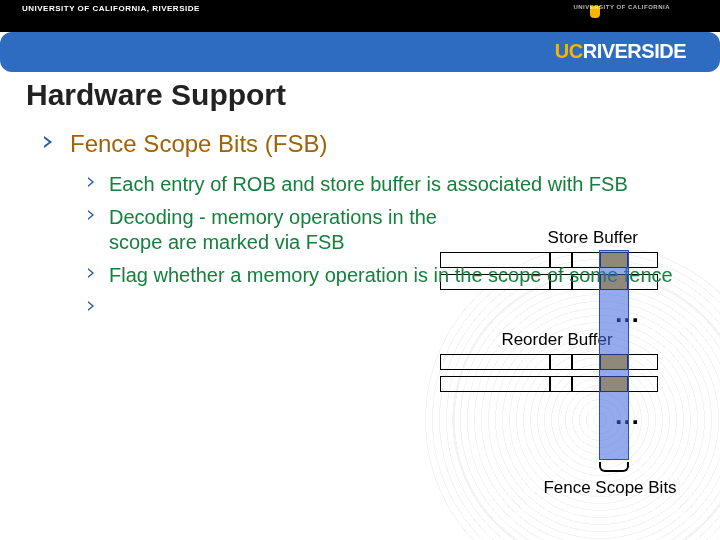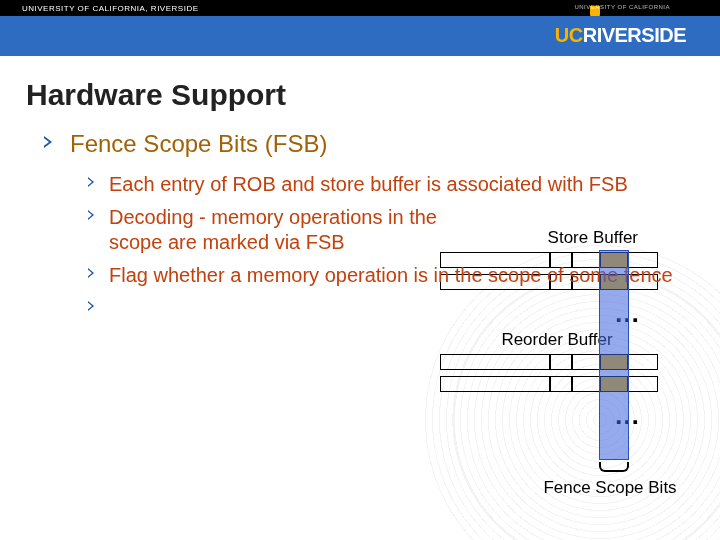--- a/index.html
+++ b/index.html
@@ -10,23 +10,24 @@
     background: #fff;
     position: relative;
     overflow: hidden;
   }
   
   .header {
     width: 100%;
     height: 56px;
   }
   .header-top {
-    height: 16px;
+    height: 32px;
     background: #000;
     position: relative;
+    font-weight: bold;
   }
   .header-top .left-txt {
     color: #fff;
     font-size: 8px;
     letter-spacing: 0.5px;
     position: absolute;
     left: 22px;
     top: 4px;
   }
   .header-top .right-txt {
@@ -44,20 +45,21 @@
     top: 6px;
     width: 10px;
     height: 12px;
     background: #f7b500;
     border-radius: 0 0 4px 4px;
   }
   .header-bar {
     height: 40px;
     background: #2d6cc0;
     position: relative;
+    border-radius: 12px;
   }
   .logo {
     position: absolute;
     right: 34px;
     top: 8px;
     font-weight: bold;
     color: #fff;
   }
   .logo .uc {
     color: #f7b500;
@@ -118,21 +120,21 @@
     width: 11px; height: 11px; flex: 0 0 11px; margin-top: 5px; margin-right: 10px;
   }
   .chev.small::before {
     border-width: 5px 0 5px 6px;
   }
   .chev.small::after {
     border-width: 5px 0 5px 6px;
     left: -2px;
   }
   .t1 { font-size: 24px; color: #a16207; }
-  .t2 { font-size: 20px; color: #c2410c; line-height: 1.25; }
+  .t2 { font-size: 20px; color: #15803d; line-height: 1.25; }
   .bullets-inner { position: relative; }
   .sub-text-wrap { max-width: 335px; }
 
   
   .diagram {
     position: absolute;
     right: 40px;
     top: 228px;
     width: 240px;
     font-size: 17px;

